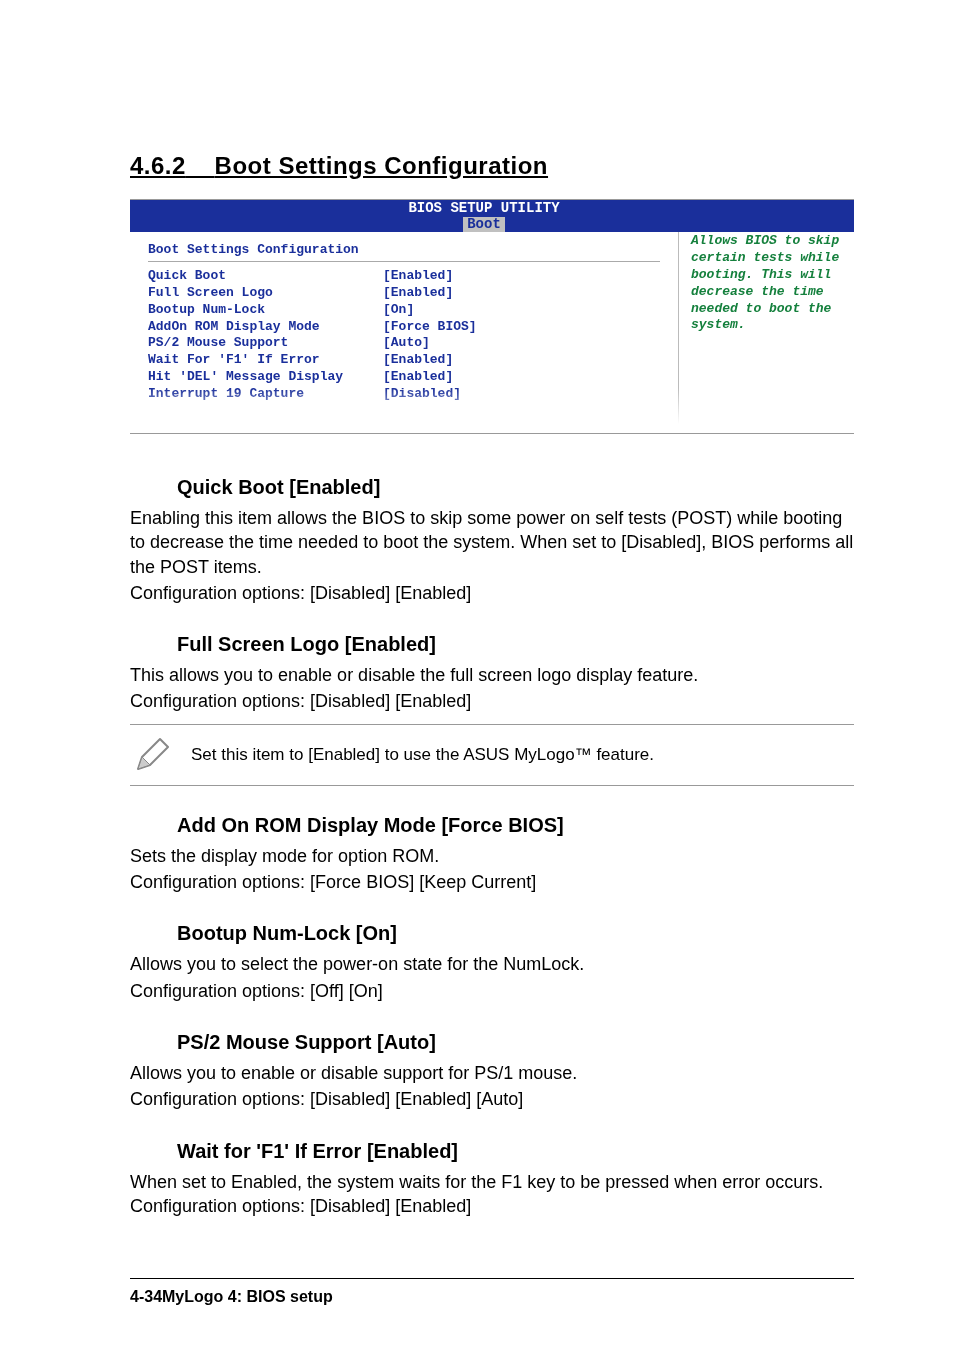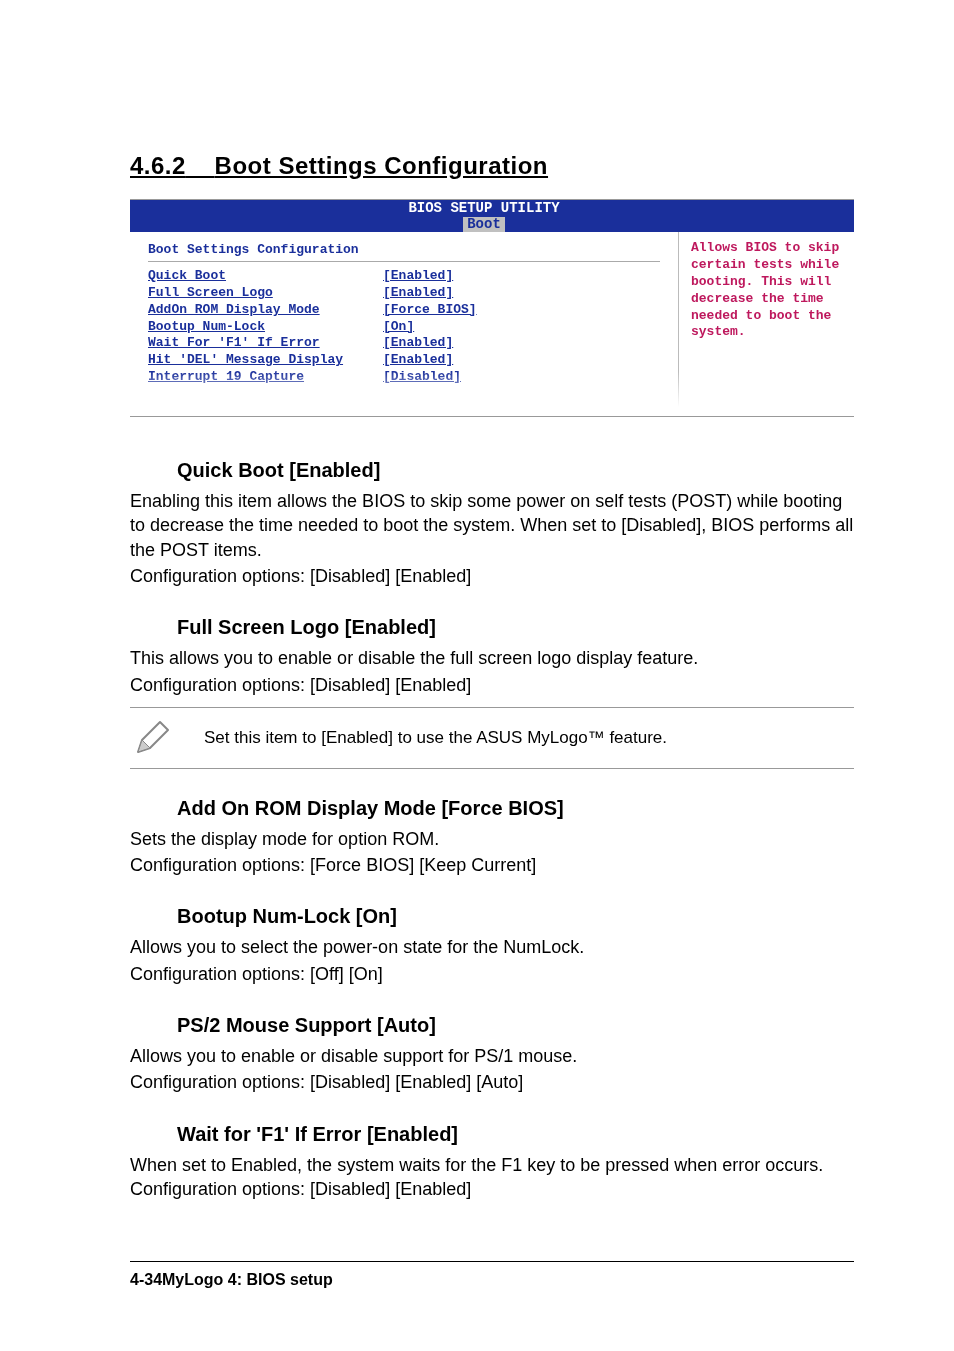--- a/index.html
+++ b/index.html
@@ -51,32 +51,32 @@
     background:#fff;
   }
   .bios-left {
     flex: 1;
     padding: 10px 18px 30px 18px;
     border-right: 1px solid #bbb;
     position: relative;
   }
   .bios-right {
     width: 175px;
-    padding: 8px 12px;
-    color:#be185d;
+    padding: 1px 12px;
+    color:#15803d;
+    font-style:italic;
   }
   .bios-subtitle {
     border-bottom: 1px solid #aaa;
     padding-bottom: 2px;
     margin-bottom: 6px;
     font-weight: bold;
   }
   .bios-row {
     display: flex;
-    text-decoration: underline;
   }
   .bios-label { width: 235px; white-space: pre; }
   .bios-value { white-space: pre; }
   .bios-fade {
     position:absolute;
     left:0; right:0; bottom:0;
     height:45px;
     background: linear-gradient(to bottom, rgba(255,255,255,0) 0%, #fff 80%);
     pointer-events:none;
   }
@@ -89,21 +89,21 @@
   }
   .first-item-heading { margin-top: 40px; }
   .body-text {
     font-size: 18px;
     line-height: 1.35;
     margin-bottom: 2px;
   }
   .note-block {
     display:flex;
     align-items:center;
-    gap:30px;
+    gap:17px;
     border-top:1px solid #999;
     border-bottom:1px solid #999;
     margin:10px 0 6px 0;
     padding:8px 0;
   }
   .note-icon {
     width:44px;height:44px;
     flex:0 0 44px;
     display:flex;align-items:center;justify-content:center;
   }
@@ -136,26 +136,30 @@
       <div class="bios-subtitle">Boot Settings Configuration</div>
       <div class="bios-row">
           <span class="bios-label">Quick Boot</span>
           <span class="bios-value">[Enabled]</span>
         </div>
       <div class="bios-row">
           <span class="bios-label">Full Screen Logo</span>
           <span class="bios-value">[Enabled]</span>
         </div>
       <div class="bios-row">
+          <span class="bios-label">Bootup Num-Lock</span>
+          <span class="bios-value">[On]</span>
+        </div>
+      <div class="bios-row">
           <span class="bios-label">AddOn ROM Display Mode</span>
           <span class="bios-value">[Force BIOS]</span>
         </div>
       <div class="bios-row">
-          <span class="bios-label">Bootup Num-Lock</span>
-          <span class="bios-value">[On]</span>
+          <span class="bios-label">PS/2 Mouse Support</span>
+          <span class="bios-value">[Auto]</span>
         </div>
       <div class="bios-row">
           <span class="bios-label">Wait For 'F1' If Error</span>
           <span class="bios-value">[Enabled]</span>
         </div>
       <div class="bios-row">
           <span class="bios-label">Hit 'DEL' Message Display</span>
           <span class="bios-value">[Enabled]</span>
         </div>
       <div class="bios-row">

